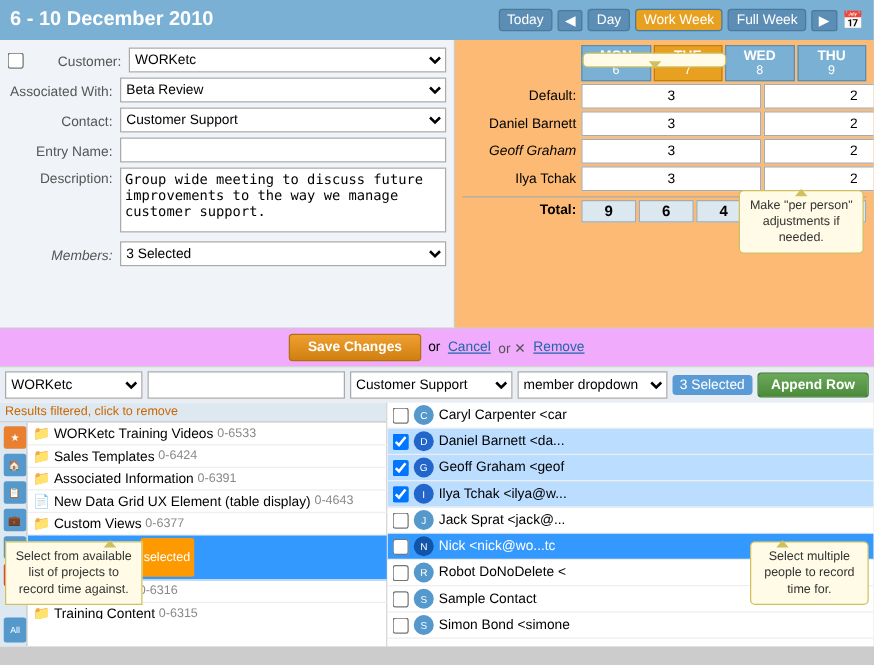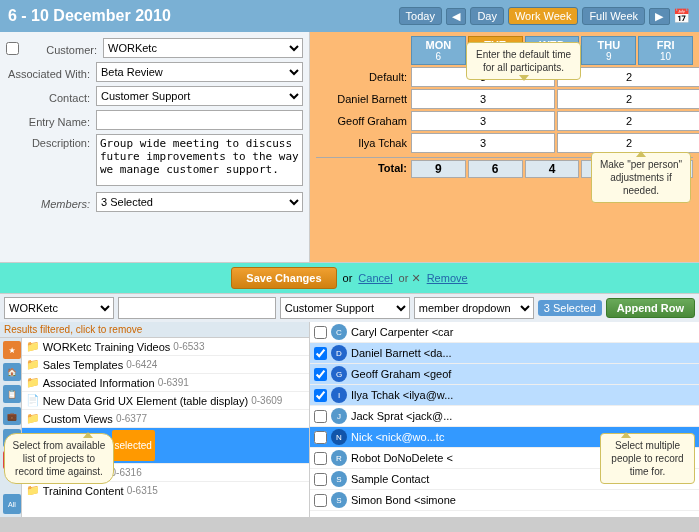--- a/index.html
+++ b/index.html
@@ -27,21 +27,21 @@
     .form-select { width: 100%; height: 20px; font-size: 11px; border: 1px solid #aaa; background: white; }
     .form-input { width: 100%; height: 20px; font-size: 11px; border: 1px solid #aaa; background: white; padding: 1px 3px; }
     .form-textarea { width: 100%; height: 52px; font-size: 11px; border: 1px solid #aaa; background: white; padding: 2px 3px; resize: none; }
     
     
     .calendar-panel { flex: 1; background: #fdba74; padding: 4px; overflow: hidden; }
     .cal-day-header { flex: 1; text-align: center; font-size: 11px; font-weight: bold; background: #7ab0d4; color: white; padding: 2px; border: 1px solid #5a90b4; }
     .cal-day-num { display: block; font-size: 10px; font-weight: normal; }
     
     
-    .save-row { display: flex; align-items: center; justify-content: center; padding: 4px; background: #5eead4; border-top: 1px solid #ccc; gap: 6px; }
+    .save-row { display: flex; align-items: center; justify-content: center; padding: 4px; background: #f0abfc; border-top: 1px solid #ccc; gap: 6px; }
     .save-btn { background: linear-gradient(to bottom, #f0a030, #d08010); color: white; border: 1px solid #b07010; border-radius: 3px; padding: 4px 14px; font-size: 11px; font-weight: bold; cursor: pointer; }
     .link-btn { color: #2266aa; text-decoration: underline; cursor: pointer; font-size: 11px; background: none; border: none; }
     
     
     .bottom-panel { background: #f0f4f8; border-top: 1px solid #ccc; }
     .bottom-row1 { display: flex; align-items: center; padding: 3px 4px; gap: 4px; background: #e8eef4; }
     .bottom-select { height: 22px; font-size: 11px; border: 1px solid #aaa; background: white; }
     .bottom-input { flex: 1; height: 22px; font-size: 11px; border: 1px solid #aaa; background: white; padding: 1px 3px; }
     .append-btn { background: linear-gradient(to bottom, #6aaa5a, #4a8a3a); color: white; border: 1px solid #3a7a2a; border-radius: 3px; padding: 3px 10px; font-size: 11px; font-weight: bold; cursor: pointer; white-space: nowrap; }
     .selected-badge { background: #5b9bd5; color: white; border-radius: 3px; padding: 2px 6px; font-size: 11px; }
@@ -85,21 +85,21 @@
       <button class="nav-btn">Day</button>
       <button class="nav-btn active">Work Week</button>
       <button class="nav-btn">Full Week</button>
       <button class="nav-arrow">▶</button>
       <span style="font-size:14px; color:white;">📅</span>
     </div>
   </div>
 
   <div style="display:flex; height: 230px;">
 
-    <div class="form-panel" style="width:310px; flex-shrink:0;">
+    <div class="form-panel" style="width:364px; flex-shrink:0;">
       <div class="form-row" style="align-items:center;">
         <input type="checkbox" style="margin-right: 4px;">
         <span class="form-label" style="width:80px;">Customer:</span>
         <div class="form-control">
           <select class="form-select">
             <option>WORKetc</option>
           </select>
         </div>
       </div>
       <div class="form-row" style="align-items:center;">
@@ -150,23 +150,20 @@
           </div>
           <div class="cal-day-header" style="flex:1; text-align:center; background:#e8a020; color:white; border:1px solid #c08010; padding:2px; font-size:11px; font-weight:bold;">
             <span>TUE</span><span class="cal-day-num">7</span>
           </div>
           <div class="cal-day-header" style="flex:1; text-align:center; background:#7ab0d4; color:white; border:1px solid #5a90b4; padding:2px; font-size:11px; font-weight:bold;">
             <span>WED</span><span class="cal-day-num">8</span>
           </div>
           <div class="cal-day-header" style="flex:1; text-align:center; background:#7ab0d4; color:white; border:1px solid #5a90b4; padding:2px; font-size:11px; font-weight:bold;">
             <span>THU</span><span class="cal-day-num">9</span>
           </div>
-          <div class="cal-day-header" style="flex:1; text-align:center; background:#7ab0d4; color:white; border:1px solid #5a90b4; padding:2px; font-size:11px; font-weight:bold;">
-            <span>FRI</span><span class="cal-day-num">10</span>
-          </div>
         </div>
       </div>
 
       <div style="display:flex; align-items:center; margin-bottom:2px;">
         <div style="width:95px; text-align:right; padding-right:4px; font-size:11px; flex-shrink:0;">Default:</div>
         <div style="display:flex; flex:1; gap:2px;">
           <input type="text" value="3" style="flex: 1 1 0%; height: 20px; text-align: center; border: 1px solid rgb(170, 170, 170); font-size: 11px;">
           <input type="text" value="2" style="flex: 1 1 0%; height: 20px; text-align: center; border: 1px solid rgb(170, 170, 170); font-size: 11px;">
 
         </div>
@@ -175,21 +172,21 @@
       <div style="display:flex; align-items:center; margin-bottom:2px;">
         <div style="width:95px; text-align:right; padding-right:4px; font-size:11px; flex-shrink:0;">Daniel Barnett</div>
         <div style="display:flex; flex:1; gap:2px;">
           <input type="text" value="3" style="flex: 1 1 0%; height: 20px; text-align: center; border: 1px solid rgb(170, 170, 170); font-size: 11px;">
           <input type="text" value="2" style="flex: 1 1 0%; height: 20px; text-align: center; border: 1px solid rgb(170, 170, 170); font-size: 11px;">
 
         </div>
       </div>
 
       <div style="display:flex; align-items:center; margin-bottom:2px;">
-        <div style="width:95px; text-align:right; padding-right:4px; font-size:11px; flex-shrink:0;">Geoff Graham</div>
+        <div style="width:95px; text-align:right; padding-right:4px; font-size:11px; flex-shrink:0;font-style:italic;">Geoff Graham</div>
         <div style="display:flex; flex:1; gap:2px;">
           <input type="text" value="3" style="flex: 1 1 0%; height: 20px; text-align: center; border: 1px solid rgb(170, 170, 170); font-size: 11px;">
           <input type="text" value="2" style="flex: 1 1 0%; height: 20px; text-align: center; border: 1px solid rgb(170, 170, 170); font-size: 11px;">
 
         </div>
       </div>
 
       <div style="display:flex; align-items:center; margin-bottom:2px;">
         <div style="width:95px; text-align:right; padding-right:4px; font-size:11px; flex-shrink:0;">Ilya Tchak</div>
         <div style="display:flex; flex:1; gap:2px;">
@@ -263,21 +260,21 @@
             <div class="list-item">
               <span style="color:#5588bb; margin-right:3px;">📁</span>
               <span>Sales Templates</span>&nbsp;<span style="color:#888; font-size:10px;">0-6424</span>
             </div>
             <div class="list-item">
               <span style="color:#5588bb; margin-right:3px;">📁</span>
               <span>Associated Information</span>&nbsp;<span style="color:#888; font-size:10px;">0-6391</span>
             </div>
             <div class="list-item">
               <span style="color:#5588bb; margin-right:3px;">📄</span>
-              <span>New Data Grid UX Element (table display)</span>&nbsp;<span style="color:#888; font-size:10px;">0-3609</span>
+              <span>New Data Grid UX Element (table display)</span>&nbsp;<span style="color:#888; font-size:10px;">0-4643</span>
             </div>
             <div class="list-item">
               <span style="color:#5588bb; margin-right:3px;">📁</span>
               <span>Custom Views</span>&nbsp;<span style="color:#888; font-size:10px;">0-6377</span>
             </div>
             <div class="list-item selected-row">
               <span style="margin-right:3px;">📁</span>
               <span>Beta Review</span>&nbsp;<span style="color:#cce; font-size:10px;"></span>
               <span style="margin-left:4px; font-size:10px; background:#ff9900; color:white; padding:10px 3px; border-radius:2px;">selected</span>
             </div>
@@ -353,30 +350,29 @@
             <input type="checkbox" class="member-checkbox" style="">
             <div class="member-avatar">S</div>
             <span>Simon Bond &lt;simone</span>
           </div>
         </div>
       </div>
     </div>
   </div>
 
   <div style="position:absolute; top:42px; right:118px; width:115px; background:#fffbe6; border:1px solid #d0c060; border-radius:4px; padding:5px 7px; font-size:10px; color:#333; text-align:center; line-height:1.3; z-index:10;">
-    <span>Enter the default time for all participants.</span>
     <div style="position:absolute; bottom:-7px; left:50%; transform:translateX(-50%); border:5px solid transparent; border-top:6px solid #d0c060;"></div>
   </div>
 
   <div style="position:absolute; top:152px; right:8px; width:100px; background:#fffbe6; border:1px solid #d0c060; border-radius:4px; padding:5px 7px; font-size:10px; color:#333; text-align:center; line-height:1.3; z-index:10;">
     <span>Make "per person" adjustments if needed.</span>
     <div style="position:absolute; top:-7px; left:50%; transform:translateX(-50%); border:5px solid transparent; border-bottom:6px solid #d0c060;"></div>
   </div>
 
-  <div style="position:absolute; bottom:48px; left:4px; width:110px; background:#fffbe6; border:1px solid #d0c060; border-radius:12px; padding:5px 7px; font-size:10px; color:#333; text-align:center; line-height:1.3; z-index:10;">
+  <div style="position:absolute; bottom:48px; left:4px; width:110px; background:#fffbe6; border:1px solid #d0c060; border-radius:0; padding:5px 7px; font-size:10px; color:#333; text-align:center; line-height:1.3; z-index:10;">
     <span>Select from available list of projects to record time against.</span>
     <div style="position:absolute; top:-7px; right:20px; border:5px solid transparent; border-bottom:6px solid #d0c060;"></div>
   </div>
 
   <div style="position:absolute; bottom:48px; right:4px; width:95px; background:#fffbe6; border:1px solid #d0c060; border-radius:4px; padding:5px 7px; font-size:10px; color:#333; text-align:center; line-height:1.3; z-index:10;">
     <span>Select multiple people to record time for.</span>
     <div style="position:absolute; top:-7px; left:20px; border:5px solid transparent; border-bottom:6px solid #d0c060;"></div>
   </div>
 </div>
 

